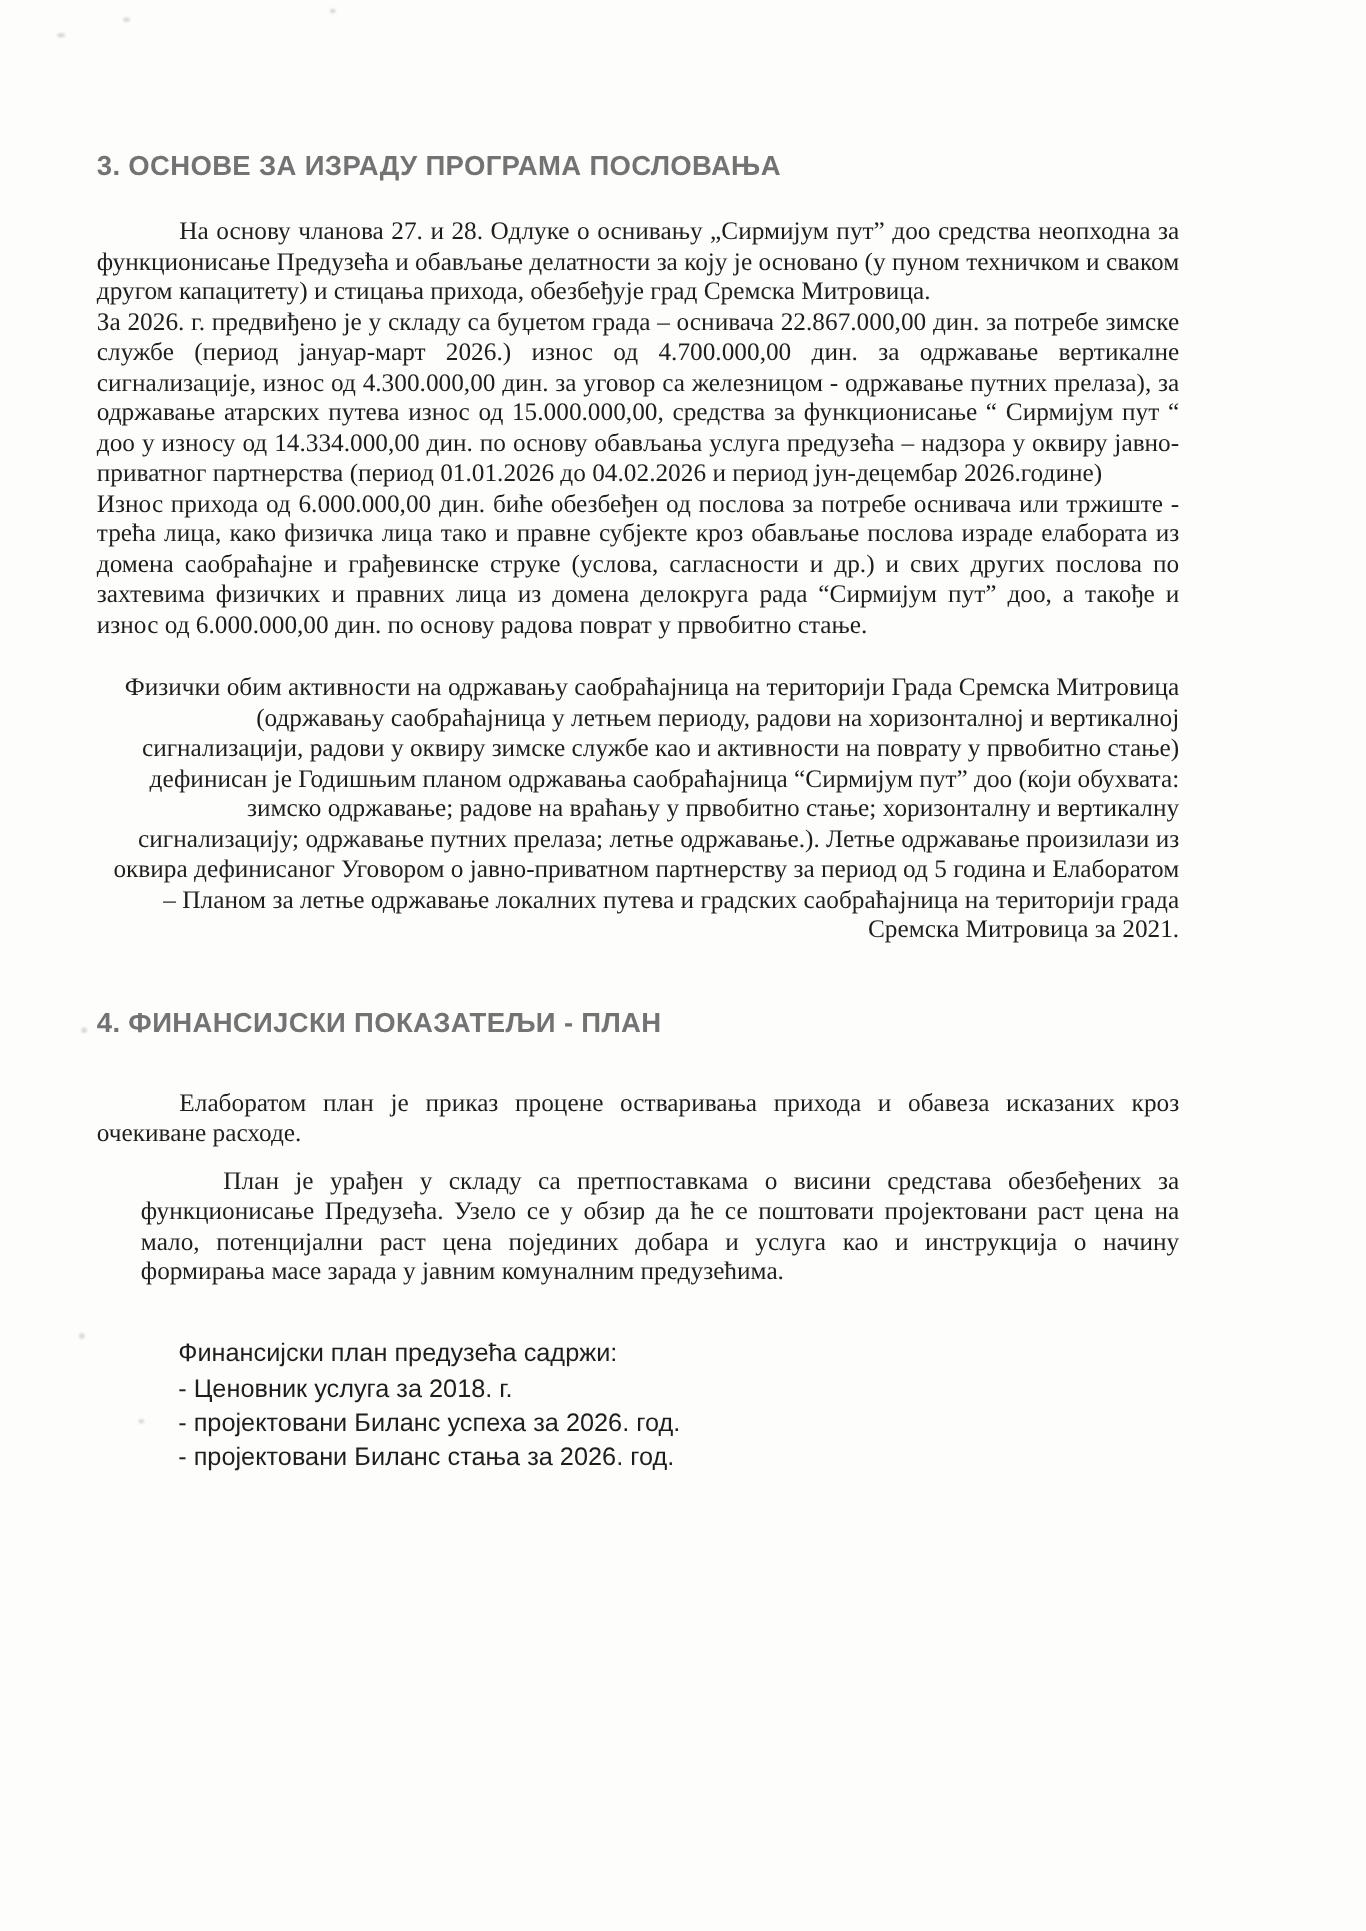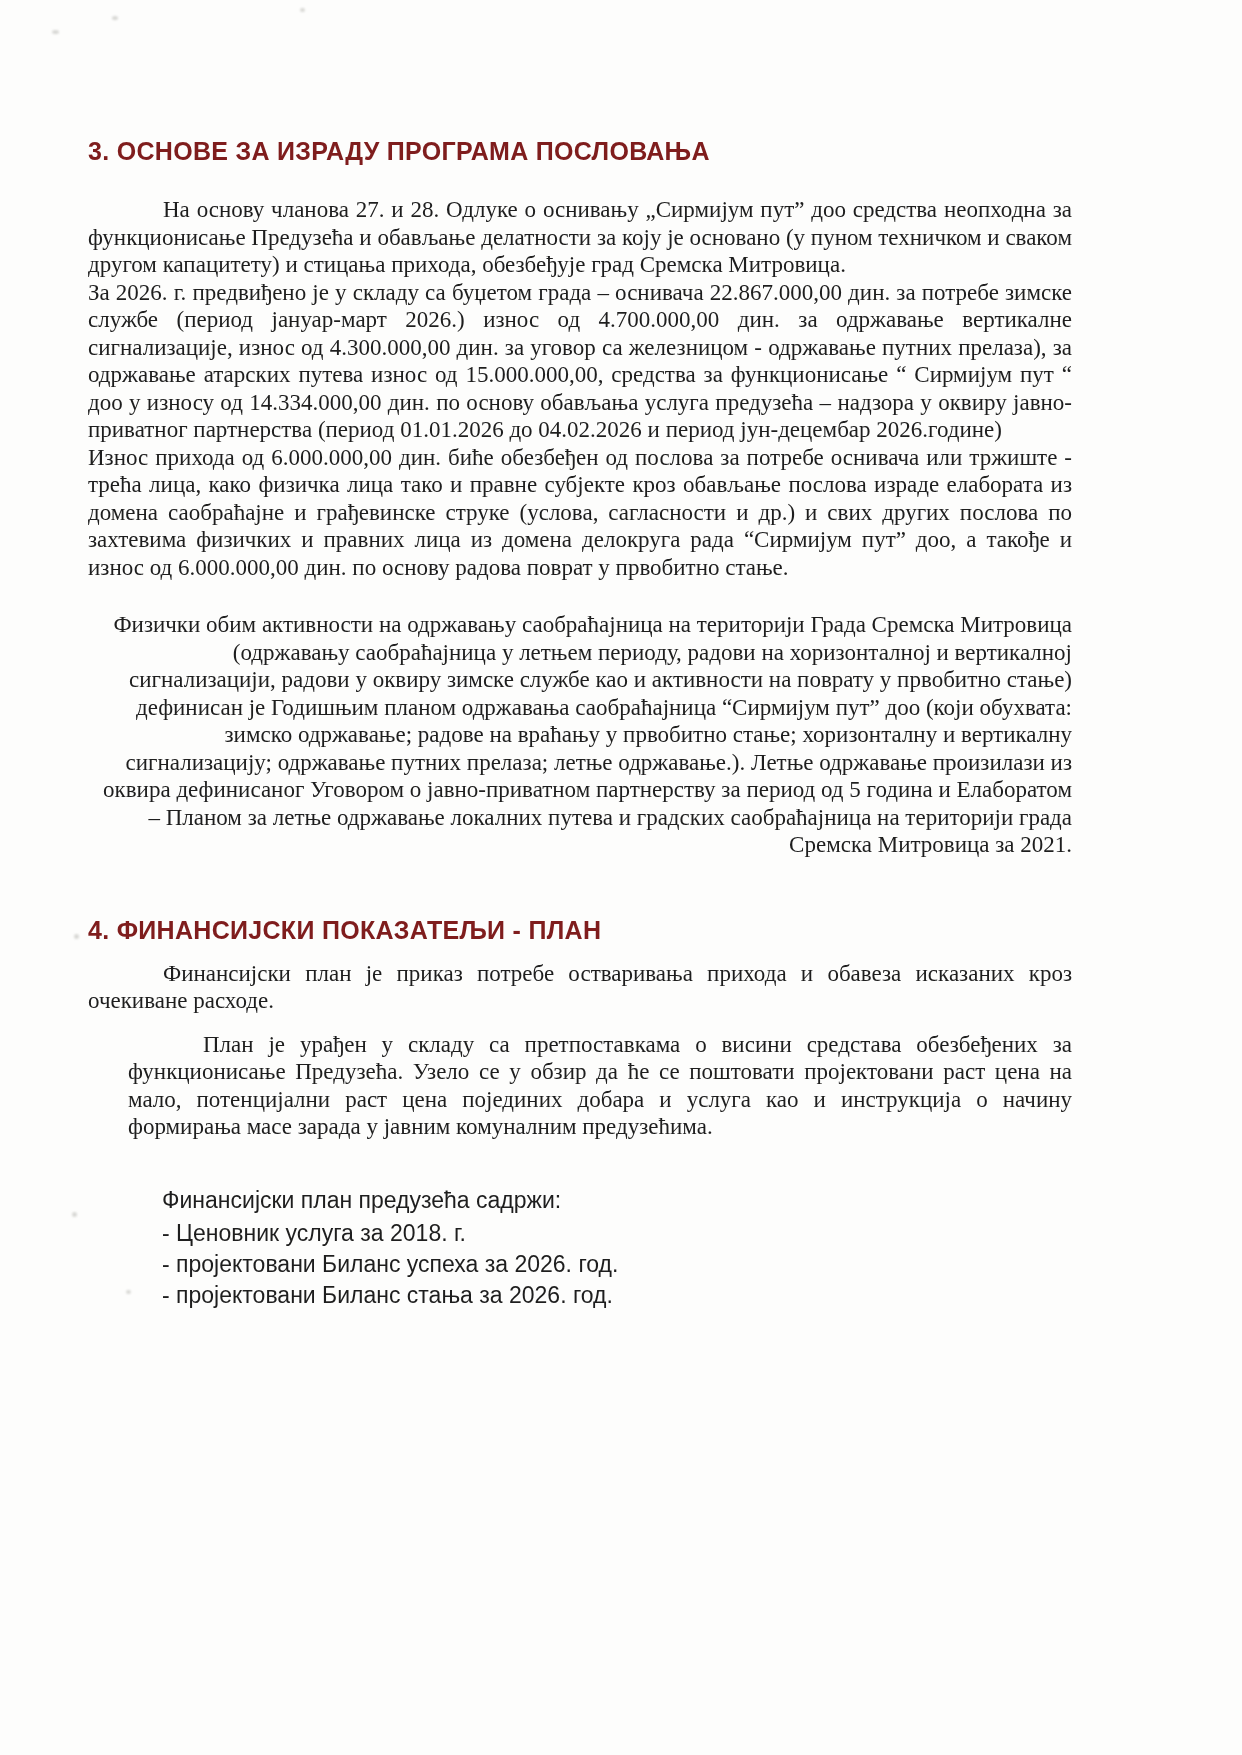--- a/index.html
+++ b/index.html
@@ -19,28 +19,28 @@
   }
   .content {
     position: absolute;
     left: 88px;
     top: 136px;
     width: 984px;
   }
   .heading {
     font-size: 25px;
     font-weight: bold;
-    color: #7f1d1d;
+    color: #737373;
     letter-spacing: 0.3px;
     margin: 0 0 30px 0;
     line-height: 30px;
   }
   .heading-4 {
     margin-top: 56px;
-    margin-bottom: 15px;
+    margin-bottom: 44px;
   }
   .para {
     font-size: 23px;
     line-height: 27.5px;
     margin: 0;
     color: #1e1e1e;
     font-family: Liberation Serif, serif;
   }
   .just {
     text-align: justify;
@@ -91,21 +91,21 @@
     <p class="para just indent">На основу чланова 27. и 28. Одлуке о оснивању „Сирмијум пут” доо средства неопходна за функционисање Предузећа и обављање делатности за коју је основано (у пуном техничком и сваком другом капацитету) и стицања прихода, обезбеђује град Сремска Митровица.</p>
 
     <p class="para just">За 2026. г. предвиђено је у складу са буџетом града – оснивача 22.867.000,00 дин. за потребе зимске службе (период јануар-март 2026.) износ од 4.700.000,00 дин. за одржавање вертикалне сигнализације, износ од 4.300.000,00 дин. за уговор са железницом - одржавање путних прелаза), за одржавање атарских путева износ од 15.000.000,00, средства за функционисање “ Сирмијум пут “ доо у износу од 14.334.000,00 дин. по основу обављања услуга предузећа – надзора у оквиру јавно-приватног партнерства (период 01.01.2026 до 04.02.2026 и период јун-децембар 2026.године)</p>
 
     <p class="para just">Износ прихода од 6.000.000,00 дин. биће обезбеђен од послова за потребе оснивача или тржиште - трећа лица, како физичка лица тако и правне субјекте кроз обављање послова израде елабората из домена саобраћајне и грађевинске струке (услова, сагласности и др.) и свих других послова по захтевима физичких и правних лица из домена делокруга рада “Сирмијум пут” доо, а такође и износ од 6.000.000,00 дин. по основу радова поврат у првобитно стање.</p>
 
     <p class="para gap-top">Физички обим активности на одржавању саобраћајница на територији Града Сремска Митровица (одржавању саобраћајница у летњем периоду, радови на хоризонталној и вертикалној сигнализацији, радови у оквиру зимске службе као и активности на поврату у првобитно стање) дефинисан је Годишњим планом одржавања саобраћајница “Сирмијум пут” доо (који обухвата: зимско одржавање; радове на враћању у првобитно стање; хоризонталну и вертикалну сигнализацију; одржавање путних прелаза; летње одржавање.). Летње одржавање произилази из оквира дефинисаног Уговором о јавно-приватном партнерству за период од 5 година и Елаборатом – Планом за летње одржавање локалних путева и градских саобраћајница на територији града Сремска Митровица за 2021.</p>
 
     <div class="heading heading-4">4. ФИНАНСИЈСКИ ПОКАЗАТЕЉИ - ПЛАН</div>
 
-    <p class="para just indent">Финансијски план је приказ потребе остваривања прихода и обавеза исказаних кроз очекиване расходе.</p>
+    <p class="para just indent">Елаборатом план је приказ процене остваривања прихода и обавеза исказаних кроз очекиване расходе.</p>
 
     <p class="para just indent gap-top-sm">План је урађен у складу са претпоставкама о висини средстава обезбеђених за функционисање Предузећа. Узело се у обзир да ће се поштовати пројектовани раст цена на мало, потенцијални раст цена појединих добара и услуга као и инструкција о начину формирања масе зарада у јавним комуналним предузећима.</p>
 
     <div class="list-block">
       <div class="list-intro">Финансијски план предузећа садржи:</div>
       <div class="list-item">- Ценовник услуга за 2018. г.</div>
       <div class="list-item">- пројектовани Биланс успеха за 2026. год.</div>
       <div class="list-item">- пројектовани Биланс стања за 2026. год.</div>
     </div>
 

